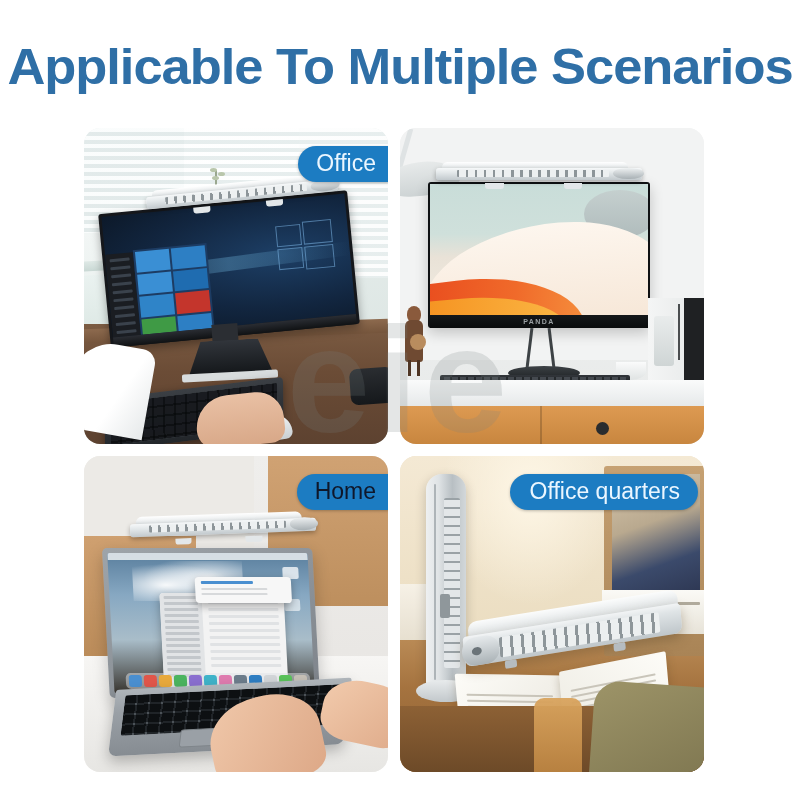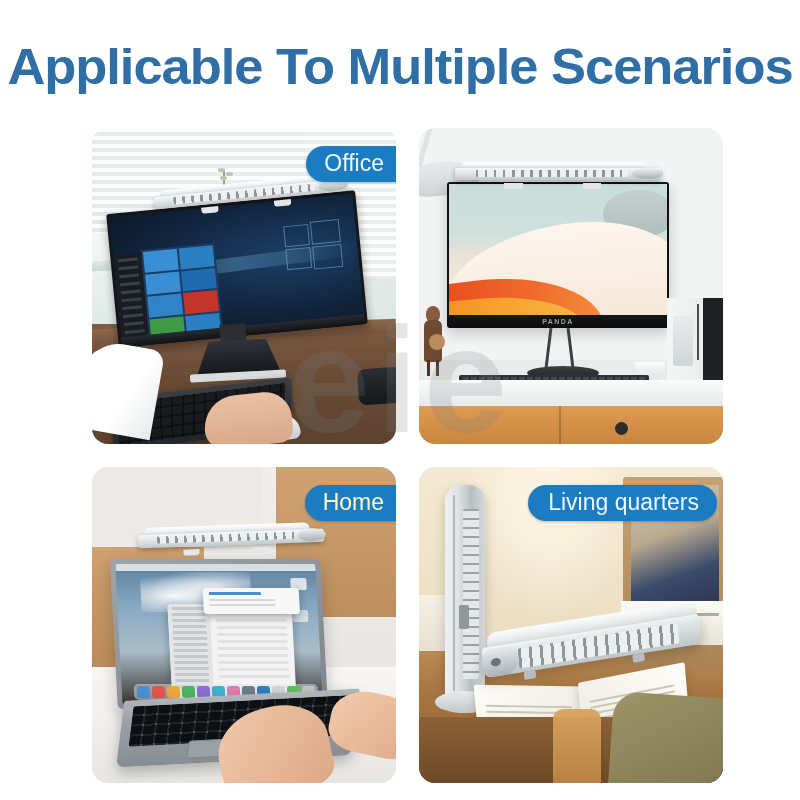--- a/index.html
+++ b/index.html
@@ -17,26 +17,26 @@
     font-family:"Liberation Sans",sans-serif;
     font-size:50px;font-weight:bold;
     letter-spacing:-1px;
     color:#2f6fa6;
     white-space:nowrap;
     transform:scaleX(1.05);
   }
 
   
   .grid{
-    position:absolute;left:92px;top:128px;
+    position:absolute;left:84px;top:128px;
     width:616px;height:644px;
     display:grid;
     grid-template-columns:304px 304px;
     grid-template-rows:316px 316px;
-    gap:23px;
+    gap:12px;
   }
   .tile{
     position:relative;overflow:hidden;
     border-radius:16px;
     background:#e9edec;
   }
 
   
   .badge{
     position:absolute;top:18px;z-index:40;
@@ -822,21 +822,21 @@
       </div>
     </div>
 
     <div class="base">
       <div class="keys"></div>
       <div class="trackpad"></div>
     </div>
     <div class="hand1"></div>
     <div class="hand2"></div>
 
-    <div class="badge flush-right" style="background: rgb(28, 124, 194); color: #fef9c3;">Home</div>
+    <div class="badge flush-right" style="background: rgb(28, 124, 194); color: #0f172a;">Home</div>
   </div>
 
   <div class="tile t4">
     <div class="wall"></div>
     <div class="wallglow"></div>
     <div class="shelfL"></div>
     <div class="desk"></div>
 
     <div class="frame">
       <div class="pic"></div>
@@ -885,16 +885,16 @@
             <b></b>
             <b></b>
           </div>
       </div>
     </div>
 
     <div class="deskfront"></div>
     <div class="bottle"></div>
     <div class="chair"></div>
 
-    <div class="badge pill-wide" style="background: rgb(28, 124, 194); color: rgb(234, 246, 255);">Living quarters</div>
+    <div class="badge pill-wide" style="background: rgb(28, 124, 194); color: rgb(234, 246, 255);">Office quarters</div>
   </div>
 
 </div>
 
 </body></html>

